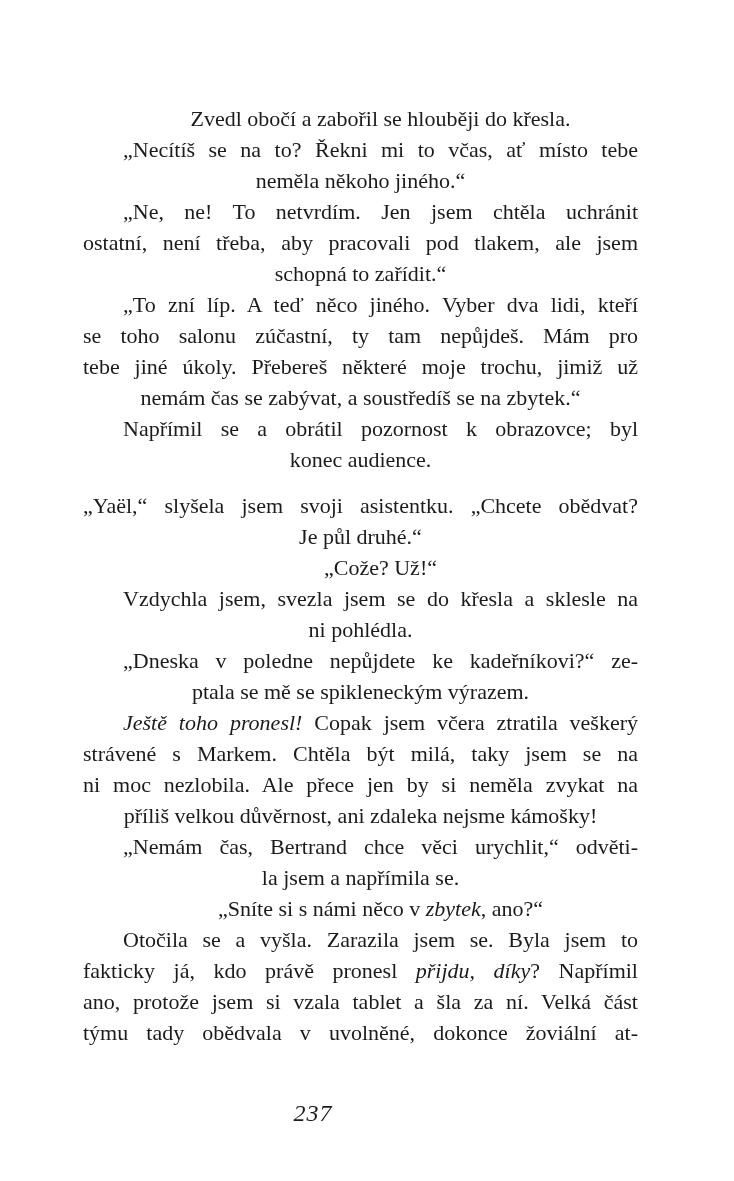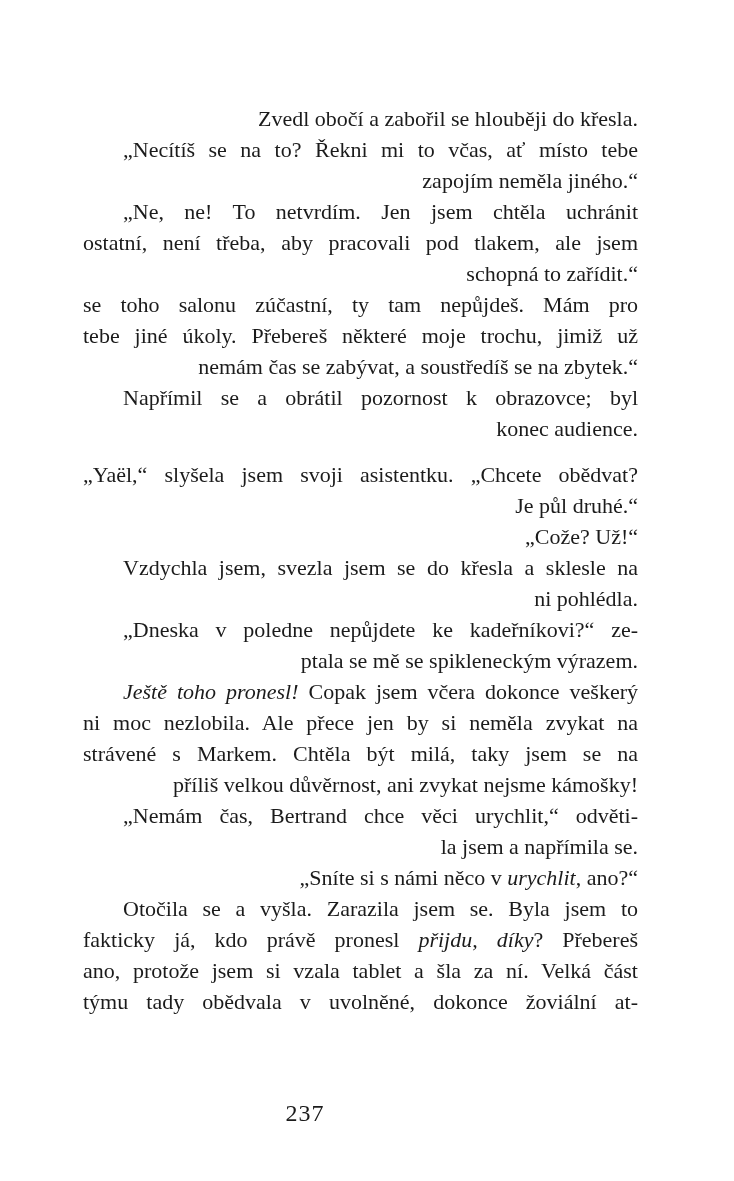--- a/index.html
+++ b/index.html
@@ -19,76 +19,78 @@
     position: absolute;
     left: 83px;
     top: 103px;
     width: 555px;
     font-size: 22px;
   }
   .line {
     height: 31px;
     line-height: 31px;
     white-space: nowrap;
-    text-align: right;
+    text-align: center;
   }
   .line.justify {
     white-space: normal;
     text-align: justify;
     text-align-last: justify;
     overflow: hidden;
     font-family: Liberation Serif, serif;
   }
   .line.indent {
     text-indent: 40px;
   }
   .line.gap {
     margin-top: 15px;
   }
   .italic {
     font-style: italic;
   }
   .page-number {
     position: absolute;
     top: 1100px;
-    left: 0;
+    left: 8px;
     width: 610px;
     text-align: center;
     font-size: 24px;
     letter-spacing: 1px;
+    font-style: italic;
   }
 </style>
 </head>
 <body style="background: rgb(255, 255, 255); color: rgb(27, 27, 27);">
 
 <div class="text-block" id="text-block">
     <div class="line indent"><span>Zvedl obočí a zabořil se hlouběji do křesla.</span></div>
     <div class="line indent justify"><span>„Necítíš se na to? Řekni mi to včas, ať místo tebe</span></div>
-    <div class="line"><span>zapojím neměla jiného.“</span></div>
+    <div class="line"><span>neměla někoho jiného.“</span></div>
     <div class="line indent justify"><span>„Ne, ne! To netvrdím. Jen jsem chtěla uchránit</span></div>
     <div class="line justify"><span>ostatní, není třeba, aby pracovali pod tlakem, ale jsem</span></div>
     <div class="line"><span>schopná to zařídit.“</span></div>
+    <div class="line indent justify"><span>„To zní líp. A teď něco jiného. Vyber dva lidi, kteří</span></div>
     <div class="line justify"><span>se toho salonu zúčastní, ty tam nepůjdeš. Mám pro</span></div>
     <div class="line justify"><span>tebe jiné úkoly. Přebereš některé moje trochu, jimiž už</span></div>
     <div class="line"><span>nemám čas se zabývat, a soustředíš se na zbytek.“</span></div>
     <div class="line indent justify"><span>Napřímil se a obrátil pozornost k obrazovce; byl</span></div>
     <div class="line"><span>konec audience.</span></div>
     <div class="line justify gap"><span>„Yaël,“ slyšela jsem svoji asistentku. „Chcete obědvat?</span></div>
     <div class="line"><span>Je půl druhé.“</span></div>
     <div class="line indent"><span>„Cože? Už!“</span></div>
     <div class="line indent justify"><span>Vzdychla jsem, svezla jsem se do křesla a sklesle na</span></div>
     <div class="line"><span>ni pohlédla.</span></div>
     <div class="line indent justify"><span>„Dneska v poledne nepůjdete ke kadeřníkovi?“ ze-</span></div>
     <div class="line"><span>ptala se mě se spikleneckým výrazem.</span></div>
-    <div class="line indent justify"><span class="italic">Ještě toho pronesl!</span><span> Copak jsem včera dokonce veškerý</span></div>
+    <div class="line indent justify"><span class="italic">Ještě toho pronesl!</span><span> Copak jsem včera ztratila veškerý</span></div>
+    <div class="line justify"><span>strávené s Markem. Chtěla být milá, taky jsem se na</span></div>
     <div class="line justify"><span>ni moc nezlobila. Ale přece jen by si neměla zvykat na</span></div>
-    <div class="line justify"><span>strávené s Markem. Chtěla být milá, taky jsem se na</span></div>
-    <div class="line"><span>příliš velkou důvěrnost, ani zvykat nejsme kámošky!</span></div>
+    <div class="line"><span>příliš velkou důvěrnost, ani zdaleka nejsme kámošky!</span></div>
     <div class="line indent justify"><span>„Nemám čas, Bertrand chce věci urychlit,“ odvěti-</span></div>
     <div class="line"><span>la jsem a napřímila se.</span></div>
-    <div class="line indent"><span>„Sníte si s námi něco v </span><span class="italic">urychlit</span><span>, ano?“</span></div>
+    <div class="line indent"><span>„Sníte si s námi něco v </span><span class="italic">zbytek</span><span>, ano?“</span></div>
     <div class="line indent justify"><span>Otočila se a vyšla. Zarazila jsem se. Byla jsem to</span></div>
-    <div class="line justify"><span>fakticky já, kdo právě pronesl </span><span class="italic">přijdu, díky</span><span>? Přebereš</span></div>
+    <div class="line justify"><span>fakticky já, kdo právě pronesl </span><span class="italic">přijdu, díky</span><span>? Napřímil</span></div>
     <div class="line justify"><span>ano, protože jsem si vzala tablet a šla za ní. Velká část</span></div>
     <div class="line justify"><span>týmu tady obědvala v uvolněné, dokonce žoviální at-</span></div>
   </div>
 
 <div class="page-number">237</div>
 
 </body></html>

